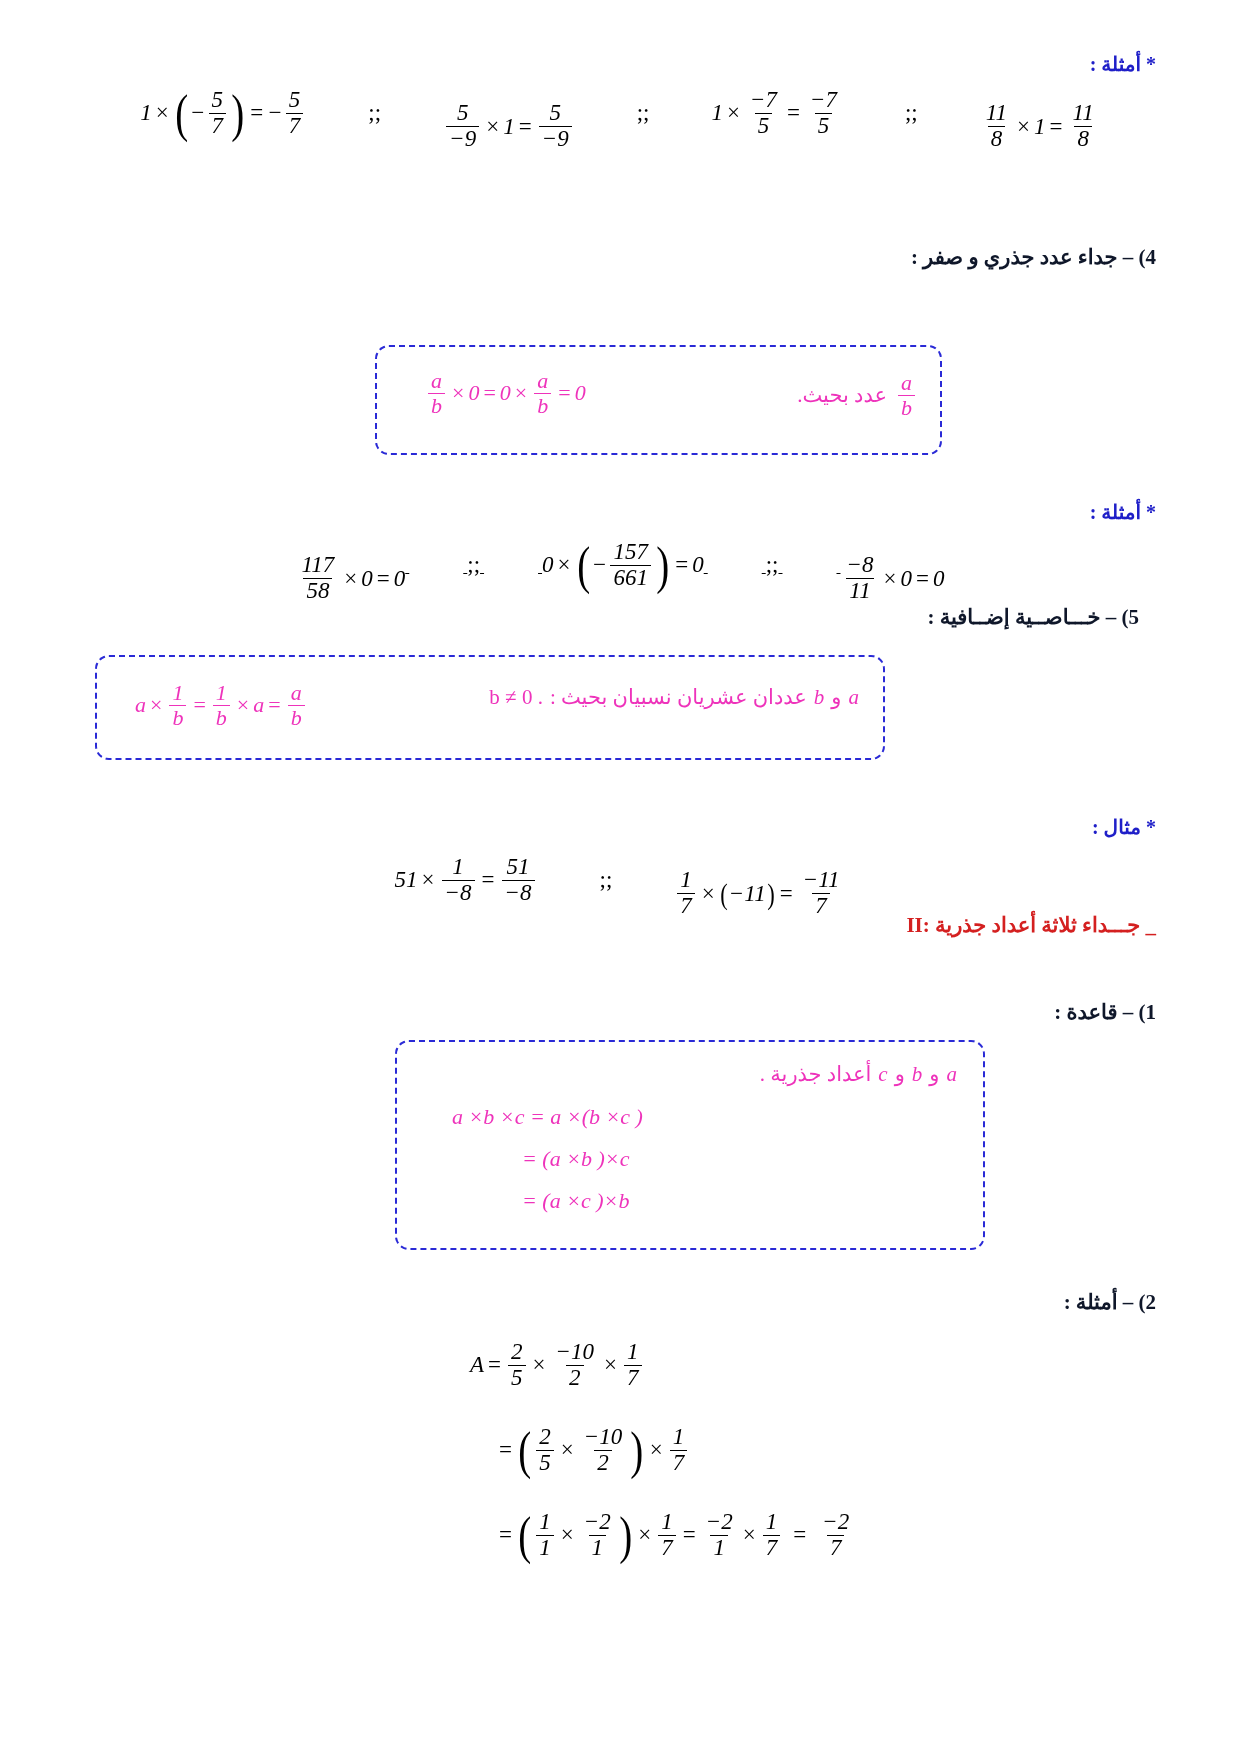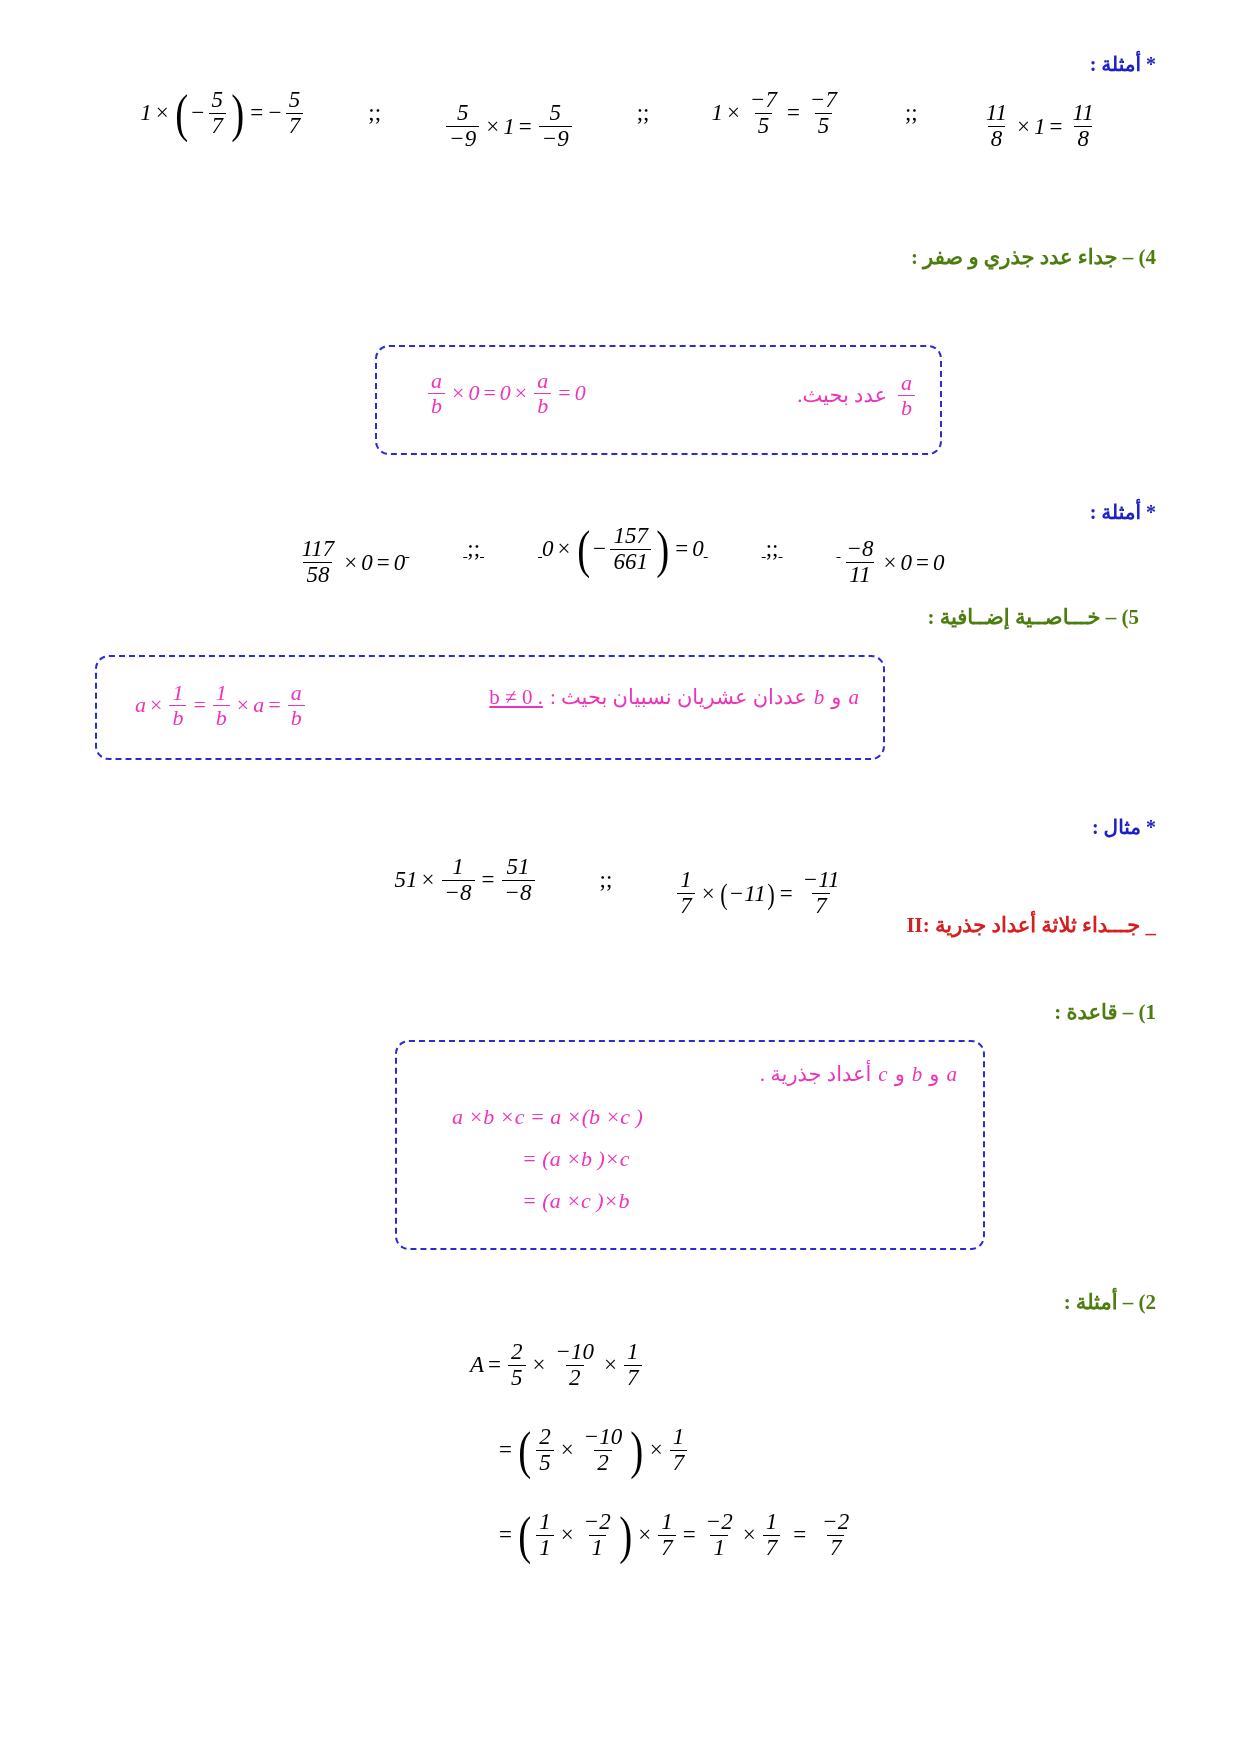--- a/index.html
+++ b/index.html
@@ -22,21 +22,21 @@
     padding: 0;
     box-sizing: border-box;
   }
 
   
   .rtl { direction: rtl; text-align: right; }
   .ltr { direction: ltr; text-align: left; margin-left: 36px; }
   .center { text-align: center; }
 
   .heading-blue { color: #1f1fc8; font-size: 20px; font-weight: bold; }
-  .heading-green { color: #4d7c0f; font-size: 21px; font-weight: bold; }
+  .heading-green { color: #0f172a; font-size: 21px; font-weight: bold; }
   .heading-red { color: #d42020; font-size: 21px; font-weight: bold; }
 
   .row { position: absolute; }
 
   
   .math {
     font-family: "Liberation Serif", serif;
     font-style: italic;
     font-size: 23px;
     color: #000;
@@ -191,21 +191,21 @@
           <span class="den">b</span>
         </span>
         <span class="op">=</span>
         <span class="up">0</span>
       </span>
     </div>
   </div>
 
   <div class="row rtl heading-blue" style="top:500px; right:70px; width:900px;">* أمثلة :</div>
 
-  <div class="row center" style="top:524px; left:90px; width:1060px;text-decoration:underline;">
+  <div class="row center" style="top:540px; left:90px; width:1060px;text-decoration:underline;">
     <span class="math">
       <span class="frac">
         <span class="num up">117</span>
         <span class="den up">58</span>
       </span>
       <span class="op">×</span>
       <span class="up">0</span>
       <span class="op">=</span>
       <span class="up">0</span>
     </span>
@@ -241,21 +241,21 @@
   </div>
 
   <div class="row rtl heading-green" style="top:605px; right:87px; width:900px;">5) – خـــاصــية إضــافية :</div>
 
   <div class="framebox" style="top:655px; left:95px; width:790px; height:105px;">
     <div style="position:absolute; right:24px; top:28px; display:flex; align-items:center; direction:rtl; gap:7px;">
       <span class="math math-pink" style="font-size:21px;">a</span>
       <span class="box-text-pink">و</span>
       <span class="math math-pink" style="font-size:21px;">b</span>
       <span class="box-text-pink">عددان عشريان نسبيان بحيث :</span>
-      <span class="math math-pink up" style="font-size:21px;text-decoration:underline;">b ≠ 0 .</span>
+      <span class="math math-pink up" style="font-size:21px;">b ≠ 0 .</span>
     </div>
     <div style="position:absolute; left:38px; top:24px;">
       <span class="math math-pink" style="font-size:22px;">
         <span>a</span>
         <span class="op">×</span>
         <span class="frac">
           <span class="num up">1</span>
           <span class="den">b</span>
         </span>
         <span class="op">=</span>

